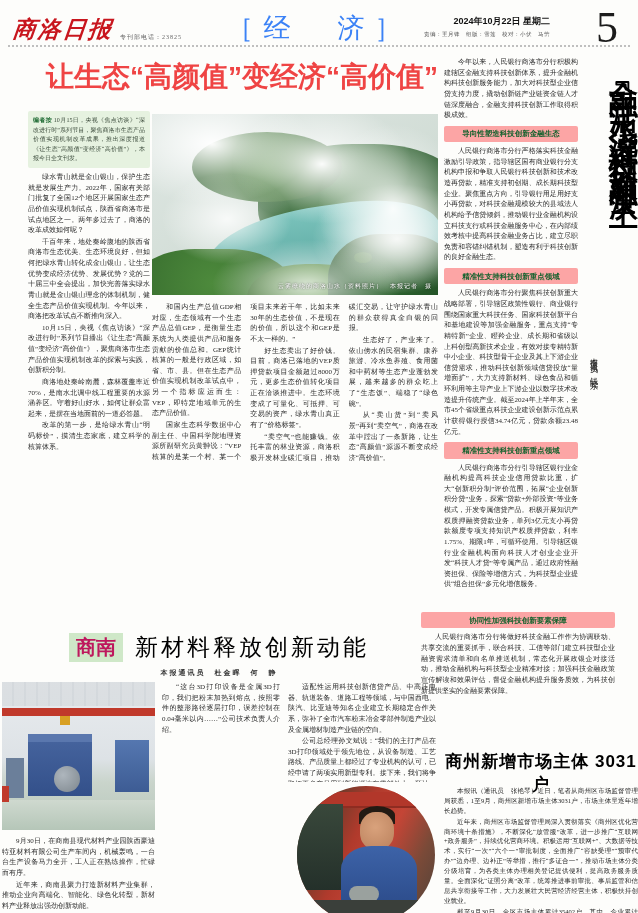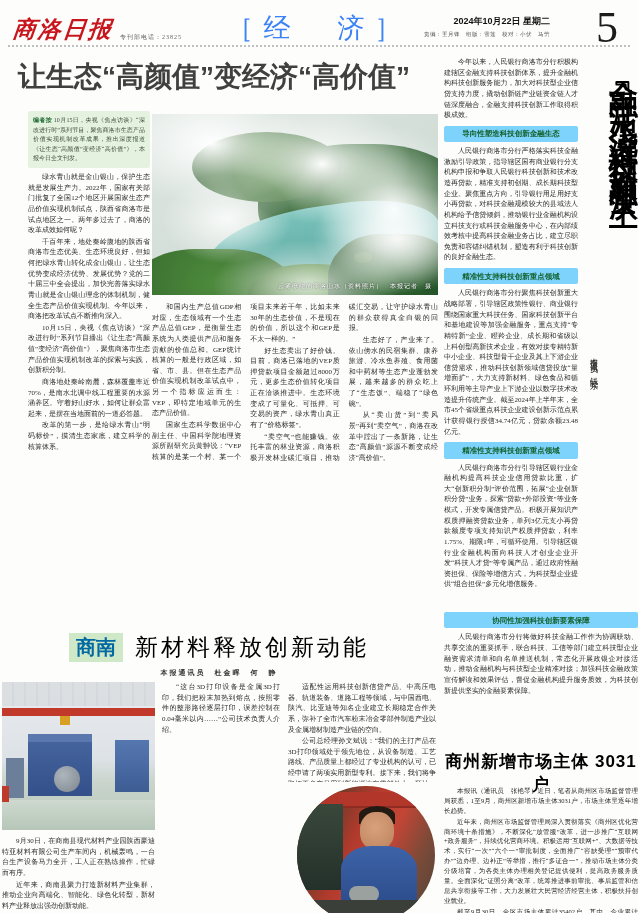--- a/index.html
+++ b/index.html
@@ -14,22 +14,22 @@
   .section-title{left:0;right:0;top:10px;text-align:center;font-size:27px;color:#3b82f6;
         letter-spacing:10px;font-family:"Liberation Sans",sans-serif;}
   .date-block{right:88px;top:15px;text-align:right;}
   .date-line{font-size:9px;font-weight:bold;color:#111;font-family:"Liberation Sans",sans-serif;}
   .staff-line{font-size:5.5px;color:#555;margin-top:3px;letter-spacing:.5px;}
   .page-num{right:20px;top:2px;font-size:44px;font-weight:300;color:#1c1c1c;
         font-family:"Liberation Serif",serif;}
   .header-rule{left:8px;right:8px;top:45px;border-bottom:2px dotted #bfbfbf;height:0;}
 
   
-  .lead-headline{left:18px;top:58px;width:420px;text-align:left;font-size:28px;font-weight:bold;
-        color:#404040;font-family:"Liberation Sans",sans-serif;letter-spacing:0px;}
+  .lead-headline{left:18px;top:58px;width:420px;text-align:right;font-size:28px;font-weight:bold;
+        color:#ef4444;font-family:"Liberation Sans",sans-serif;letter-spacing:0px;}
   .editor-note{left:28px;top:111px;width:112px;height:47px;background:#e6f2e0;border-radius:2px;
         padding:5px;font-size:6px;line-height:1.6;color:#3a4a3a;text-align:justify;overflow:hidden;}
   .editor-note b{color:#1f6b33;}
 
   .lake-photo{left:152px;top:114px;width:286px;height:181px;overflow:hidden;
         background:linear-gradient(150deg,#dfe7e3,#c7d5cc);}
   .lp{position:absolute;}
   .ridge-ne{right:-30px;top:30px;width:210px;height:120px;border-radius:45%;
         background:radial-gradient(circle at 40% 40%,#356f33,#1f4e24);}
   .ridge-nw{left:40px;top:18px;width:150px;height:70px;border-radius:50%;
@@ -55,33 +55,33 @@
   .photo-caption{position:absolute;right:6px;bottom:4px;font-size:6px;color:#fff;
         text-shadow:0 0 2px rgba(0,0,0,.8);letter-spacing:1px;}
 
   .bt{font-size:7px;line-height:1.52;text-align:justify;color:#2a2a2a;overflow:hidden;}
   .bt p{margin:0 0 1px 0;text-indent:2em;}
   .colA{left:28px;top:172px;width:122px;height:455px;}
   .colBCD{left:152px;top:302px;width:286px;height:325px;column-count:3;column-gap:9px;}
 
   
   .fin-col{left:444px;top:57px;width:134px;height:547px;}
-  .fin-subhead{background:#7dd3fc;color:#15622e;font-weight:bold;text-align:center;
+  .fin-subhead{background:#fca5a5;color:#15622e;font-weight:bold;text-align:center;
         font-size:7.5px;padding:2.5px 0;margin:5px 0 4px 0;border-radius:2px;text-indent:0;
         font-family:"Liberation Sans",sans-serif;}
   .fin-right{left:582px;top:57px;width:56px;height:552px;}
   .fin-title{position:absolute;top:0;right:0;writing-mode:vertical-rl;font-size:29px;font-weight:bold;
         color:#000;letter-spacing:8px;font-family:"Liberation Sans",sans-serif;line-height:1.0;}
   .fin-byline{position:absolute;top:294px;right:40px;writing-mode:vertical-rl;font-size:8px;
         color:#222;letter-spacing:2px;}
-  .fin-wide{left:444px;top:607px;width:194px;height:136px;}
+  .fin-wide{left:421px;top:607px;width:194px;height:136px;}
 
   
   .sn-headrow{left:0;top:632px;width:438px;text-align:center;}
-  .sn-kicker{display:inline-block;background:#cfe8c8;color:#0369a1;font-weight:bold;font-size:20px;
+  .sn-kicker{display:inline-block;background:#cfe8c8;color:#be185d;font-weight:bold;font-size:20px;
         padding:1px 7px;margin-right:12px;vertical-align:middle;font-family:"Liberation Sans",sans-serif;}
   .sn-title{display:inline-block;font-size:23px;font-weight:normal;color:#000;letter-spacing:3px;
         vertical-align:middle;font-family:"Liberation Sans",sans-serif;}
   .sn-byline{left:0;top:668px;width:438px;text-align:center;font-size:7px;font-weight:bold;color:#333;letter-spacing:2px;}
 
   .factory-photo{left:2px;top:682px;width:153px;height:148px;overflow:hidden;
         background:linear-gradient(#e9ecef 0%,#dde2e6 52%,#c9d4cb 68%,#b7c7bb 100%);}
   .truss{position:absolute;left:0;right:0;top:0;height:24px;
         background:repeating-linear-gradient(90deg,#d8dcdf 0 10px,#cfd4d8 10px 12px);opacity:.8;}
   .crane{position:absolute;left:0;right:0;top:26px;height:8px;background:#c0392b;}

